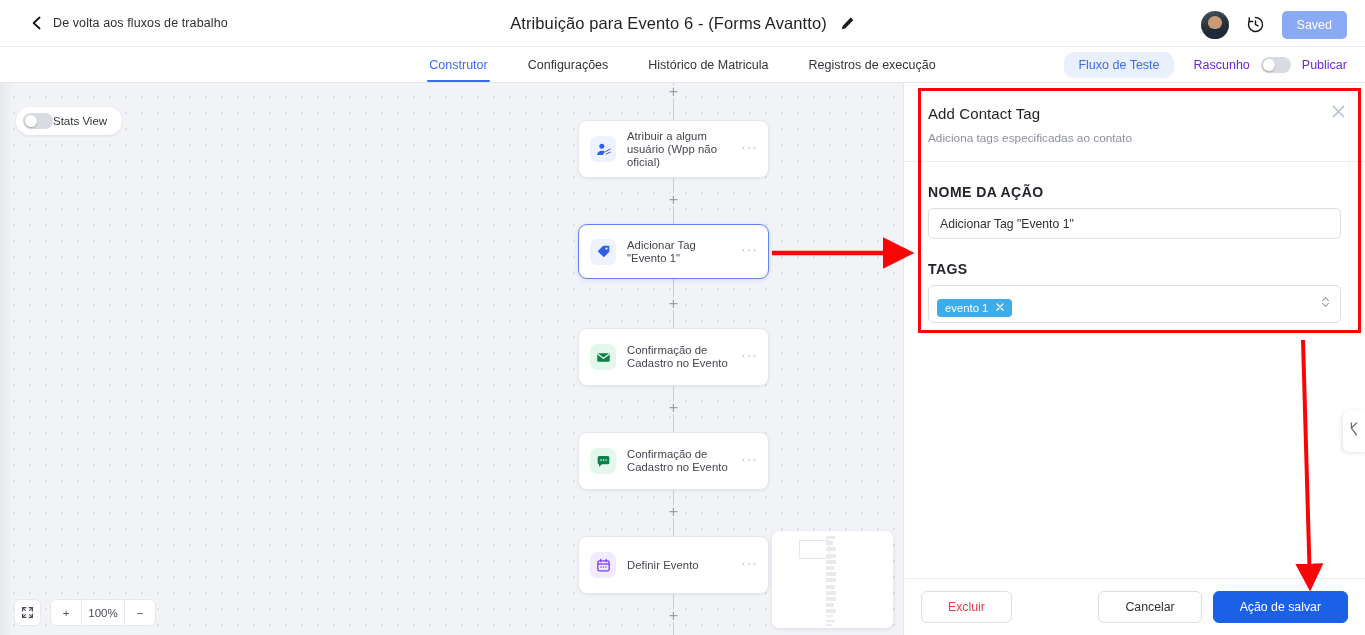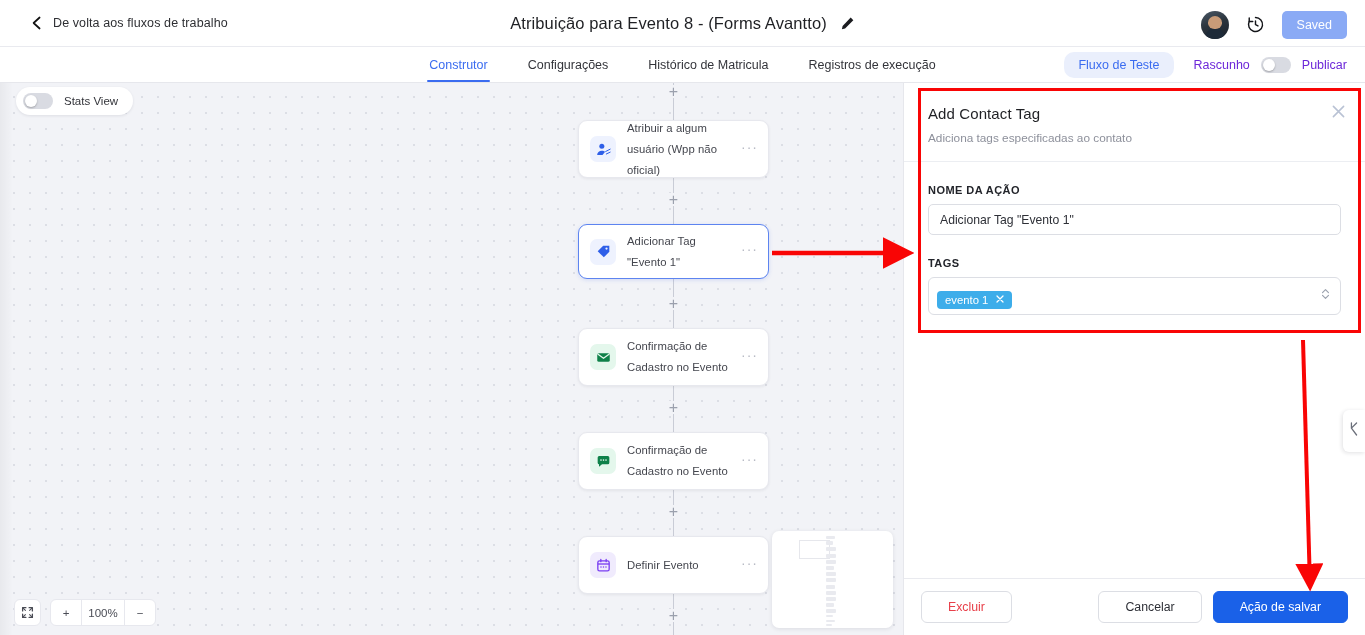--- a/index.html
+++ b/index.html
@@ -131,21 +131,21 @@
   .node.selected { border: 1.5px solid #5d84f0; box-shadow: 0 1px 4px rgba(60,100,240,.18); }
   .node-icon {
     width: 26px; height: 26px; border-radius: 7px; flex: none;
     display: flex; align-items: center; justify-content: center;
   }
   .ic-blue { background: #eef2fe; }
   .ic-green { background: #e4f7ec; }
   .ic-purple { background: #f0ebfd; }
   .node-label {
     flex: 1; margin-left: 11px; font-size: 11.3px; color: #44464e;
-    line-height: 21px; letter-spacing: .05px;
+    line-height: 13px; letter-spacing: .05px;
   }
   .node-dots {
     flex: none; color: #b8bbc5; font-size: 14px; letter-spacing: 1px;
     padding: 0 2px 5px 4px; cursor: pointer; line-height: 10px;
   }
 
   
   .minimap {
     position: absolute; left: 772px; top: 448px; width: 121px; height: 97px;
     background: #fff; border-radius: 7px; box-shadow: 0 1px 4px rgba(20,24,40,.10);
@@ -153,23 +153,23 @@
   }
   .mm-view {
     position:absolute; left:27px; top:9px; width:31px; height:19px;
     border:1.5px solid #e6e7ec; background:#fff;
   }
   .mm-col { position:absolute; left:54px; top:5px; width:10px; }
   .mm-col i { display:block; background:#e9eaef; margin-bottom:2.2px; height:4px; border-radius:1px; }
 
   
   .stats-view {
-    position: absolute; left: 16px; top: 4px; height: 28px;
+    position: absolute; left: 16px; top: 24px; height: 28px;
     background: #fff; border-radius: 15px; display: flex; align-items: center;
-    gap: 11px; padding: 0 15px 0 7px; box-shadow: 0 1px 3px rgba(20,24,40,.09);
+    padding: 0 15px 0 7px; box-shadow: 0 1px 3px rgba(20,24,40,.09);
     cursor: pointer;
   }
   .stats-label { font-size: 11.5px; color: #33343a; }
 
   
   .zoomctl { position: absolute; left: 14px; bottom: 9px; display: flex; gap: 9px; }
   .zbtn-single {
     width: 27px; height: 27px; background: #fff; border: 1px solid #e7e8ee;
     border-radius: 6px; display: flex; align-items: center; justify-content: center;
     cursor: pointer;
@@ -193,21 +193,21 @@
   }
   .panel-head { padding: 22px 24px 16px 24px; border-bottom: 1px solid #eceef2; position: relative; }
   .panel-title { font-size: 15px; color: #1f2024; letter-spacing: .1px; }
   .panel-sub { font-size: 11.8px; color: #8d909b; margin-top: 9px; }
   .panel-close {
     position: absolute; right: 18px; top: 20px; width: 17px; height: 17px;
     cursor: pointer;
   }
   .panel-body { flex: 1; padding: 22px 24px 0 24px; overflow: hidden; }
   .field-label {
-    font-size: 11px; color: #22242a; font-weight: bold;
+    font-size: 14px; color: #22242a; font-weight: bold;
     letter-spacing: .45px; margin-bottom: 8px;
   }
   .text-input {
     width: 100%; height: 31px; border: 1px solid #dcdee4; border-radius: 5px;
     padding: 0 11px; font-size: 12.2px; color: #2e3037;
     font-family: "Liberation Sans", sans-serif; background: #fff; outline: none;
   }
   .field-gap { height: 22px; }
   .tags-box {
     width: 100%; min-height: 34px; border: 1px solid #dcdee4; border-radius: 6px;
@@ -264,21 +264,21 @@
     <div class="back-link">
       <span class="back-chevron">
         <svg viewBox="0 0 14 14" width="14" height="14">
             <path d="M9.6 1.5 L3.6 7 L9.6 12.5" fill="none" stroke="#111" stroke-width="1.7" stroke-linecap="round" stroke-linejoin="round"></path>
           </svg>
       </span>
       <span class="back-text">De volta aos fluxos de trabalho</span>
     </div>
 
     <div class="title-wrap">
-      <span class="doc-title">Atribuição para Evento 8 - (Forms Avantto)</span>
+      <span class="doc-title">Atribuição para Evento 6 - (Forms Avantto)</span>
       <span class="pencil-btn">
         <svg viewBox="0 0 16 16" width="15" height="15">
             <path d="M11.4 1.6 L14.2 4.4 L5.4 13.2 L2 14 L2.8 10.6 Z" fill="#1b1c20"></path>
           </svg>
       </span>
     </div>
 
     <div class="topbar-right">
       <div class="avatar"></div>
       <span class="clock-icon">

